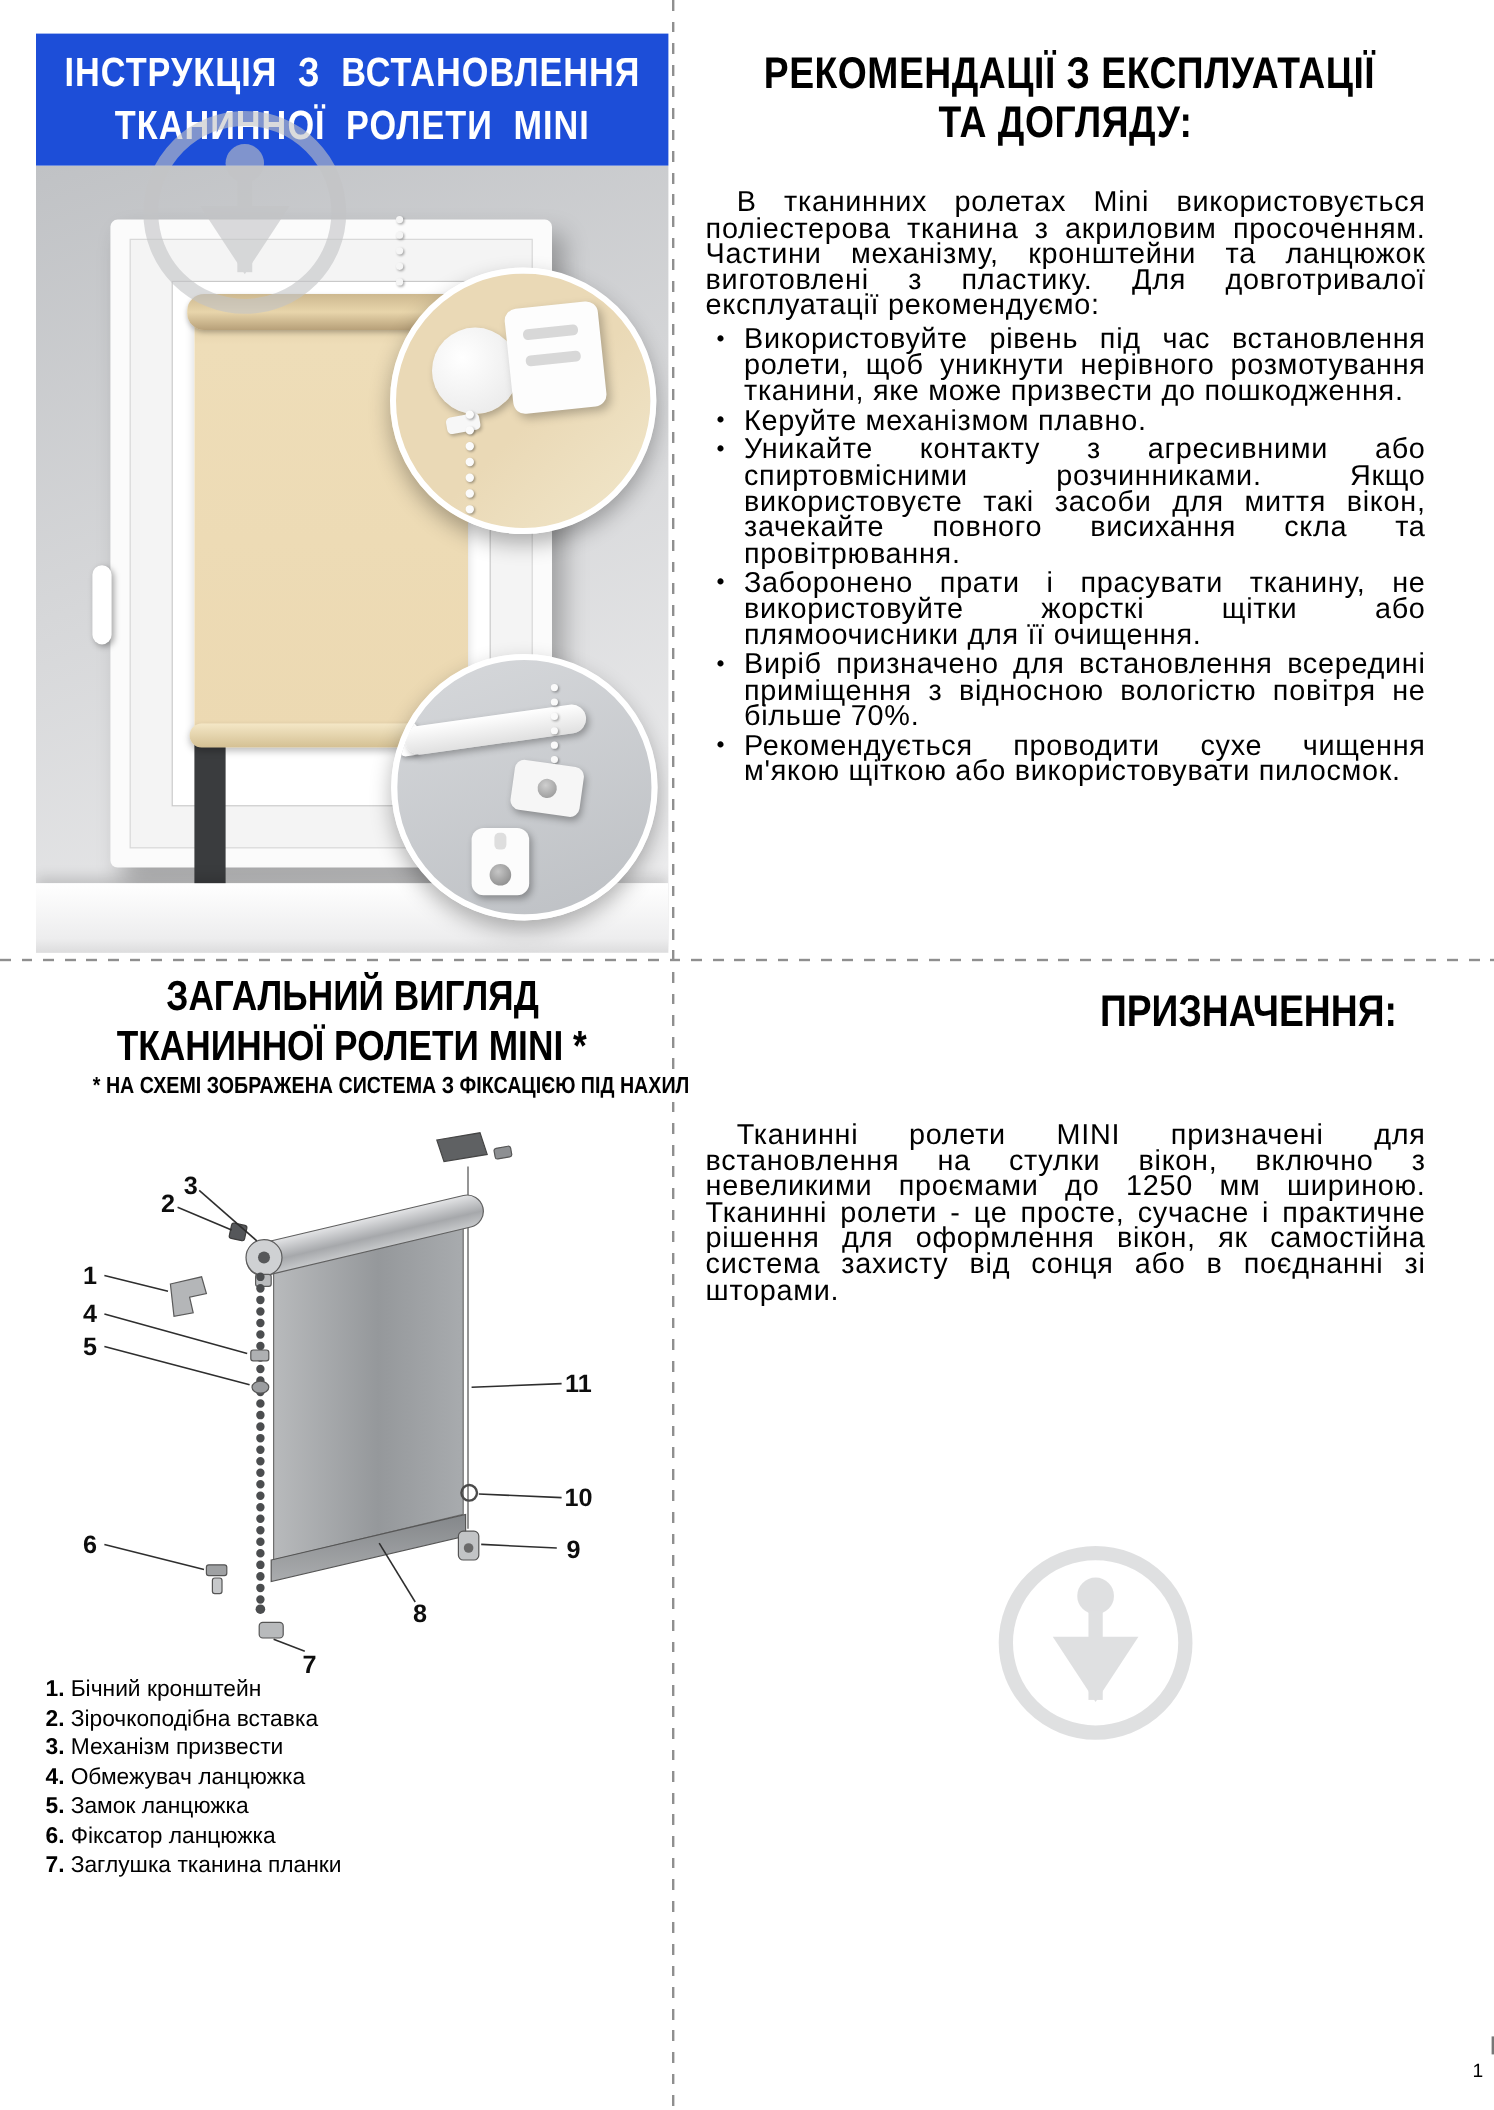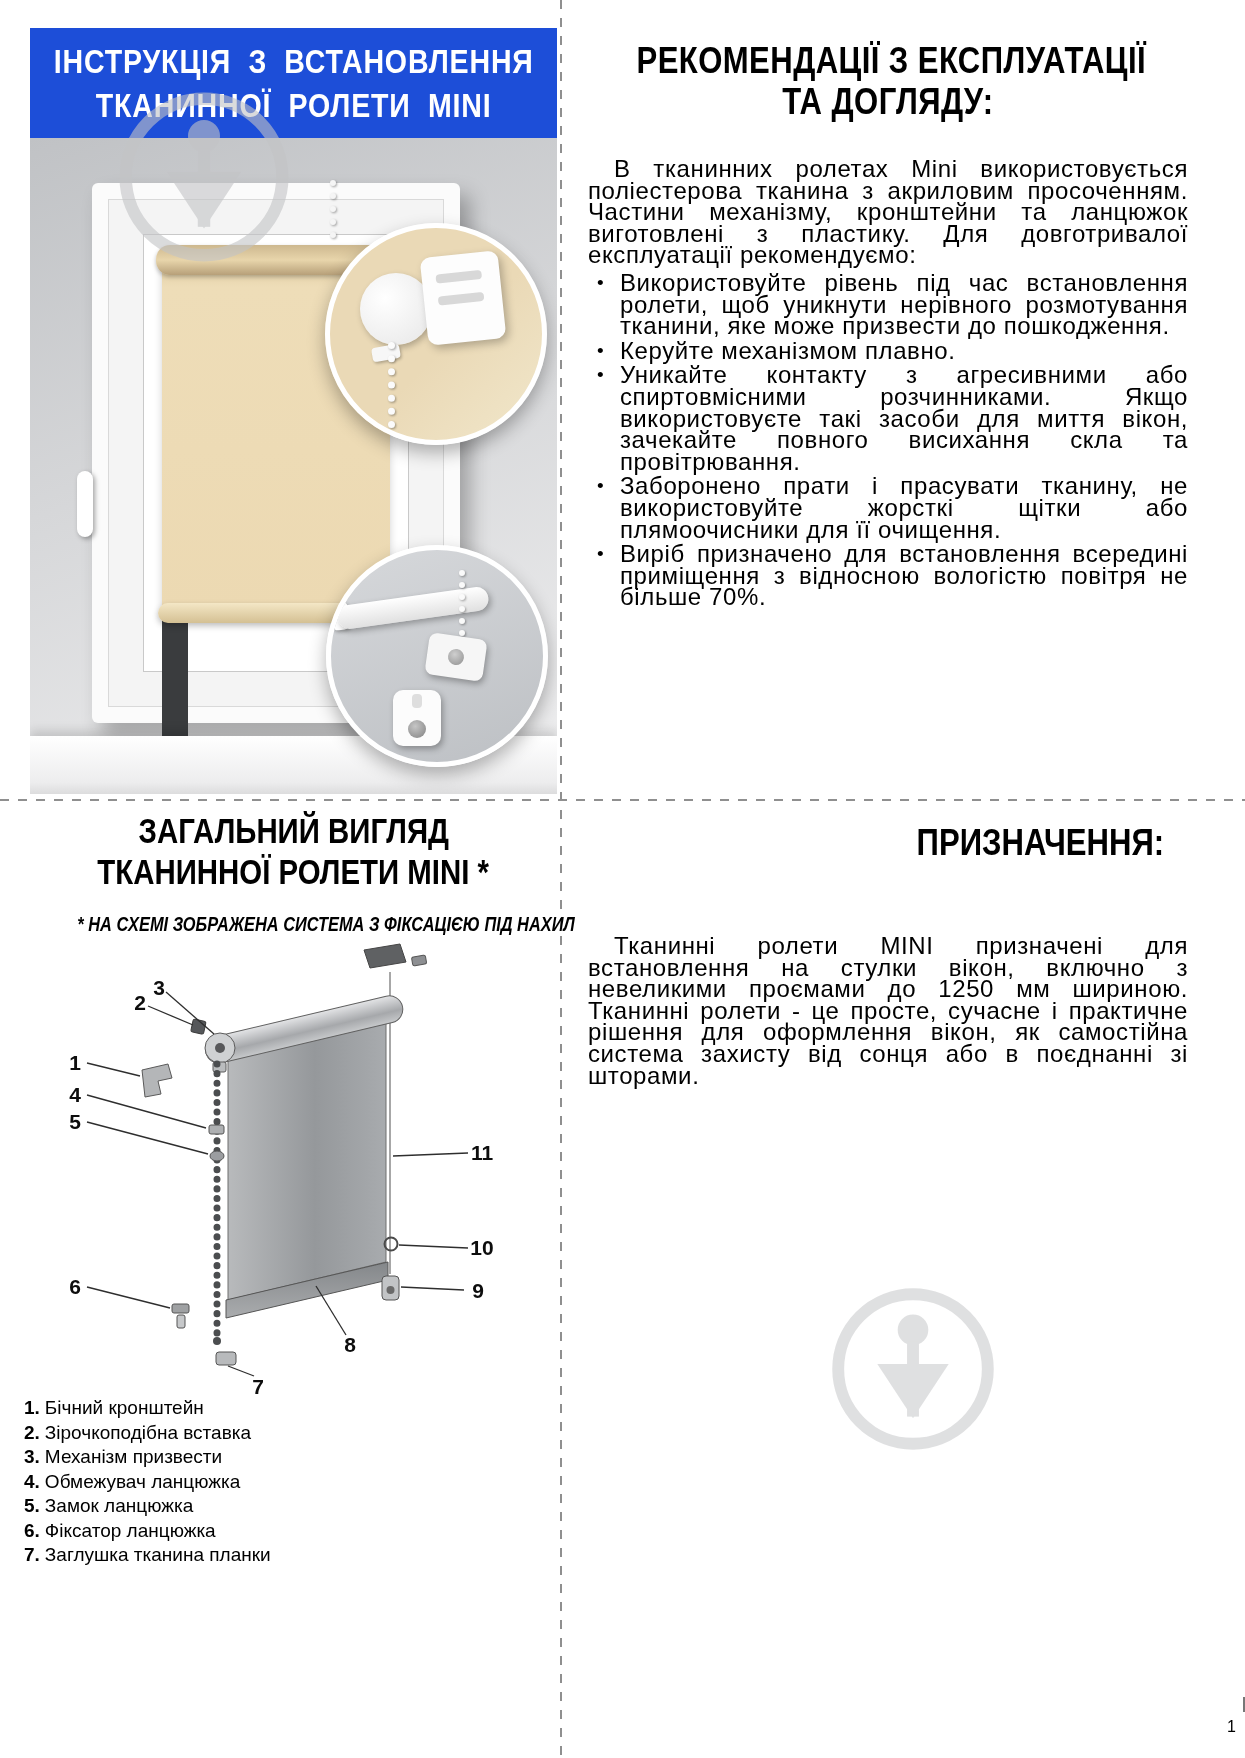--- a/index.html
+++ b/index.html
@@ -92,28 +92,28 @@
   ul.bullets li::before{content:"\2022";position:absolute;left:9px;top:0;font-size:19px;}
 
   .purpose{position:absolute;left:588px;top:822px;width:600px;}
   .purpose-head{text-align:right;}
   .purpose-head .cond{font-size:37px;line-height:41px;}
   .purpose p{margin:72px 0 0 0;text-indent:26px;}
 
   
   .overview-head{position:absolute;left:30px;top:810px;width:527px;text-align:center;}
   .overview-head .cond{font-size:35px;line-height:41px;}
-  .overview-sub{margin-top:21px;font-style:italic;}
+  .overview-sub{margin-top:2px;}
   .overview-sub .cond{font-size:19.5px;line-height:22px;}
 
   .diagram{position:absolute;left:30px;top:938px;width:530px;height:465px;}
   .cnum{font-family:"Liberation Sans",sans-serif;font-weight:bold;font-size:21px;fill:#0d0d0d;}
   .leader{stroke:#2e2e2e;stroke-width:1.3;fill:none;}
 
-  .legend{position:absolute;left:24px;top:1396px;width:520px;display:flex;align-items:flex-end;}
+  .legend{position:absolute;left:38px;top:1396px;width:520px;display:flex;align-items:flex-end;}
   .legend-col1{width:300px;}
   .legend-col2{width:212px;}
   .li{font-size:19px;line-height:23.5px;margin-bottom:1px;}
   .ln{font-weight:bold;margin-right:5px;}
 
   .pageno{position:absolute;right:9px;bottom:22px;font-size:16px;color:#000;}
   .edge-tick{position:absolute;right:0;bottom:46px;width:2px;height:15px;background:#777;}
 </style>
 </head>
 <body>
@@ -190,20 +190,21 @@
       <span class="cond">РЕКОМЕНДАЦІЇ З ЕКСПЛУАТАЦІЇ</span><br>
       <span class="cond">ТА ДОГЛЯДУ:</span>
     </div>
     <p class="bodytext intro">В тканинних ролетах Mini використовується поліестерова тканина з акриловим просоченням. Частини механізму, кронштейни та ланцюжок виготовлені з пластику. Для довготривалої експлуатації рекомендуємо:</p>
     <ul class="bullets bodytext">
       <li><span>Використовуйте рівень під час встановлення ролети, щоб уникнути нерівного розмотування тканини, яке може призвести до пошкодження.</span></li>
       <li><span>Керуйте механізмом плавно.</span></li>
       <li><span>Уникайте контакту з агресивними або спиртовмісними розчинниками. Якщо використовуєте такі засоби для миття вікон, зачекайте повного висихання скла та провітрювання.</span></li>
       <li><span>Заборонено прати і прасувати тканину, не використовуйте жорсткі щітки або плямоочисники для її очищення.</span></li>
       <li><span>Виріб призначено для встановлення всередині приміщення з відносною вологістю повітря не більше 70%.</span></li>
+      <li><span>Рекомендується проводити сухе чищення м'якою щіткою або використовувати пилосмок.</span></li>
     </ul>
   </div>
 
   <div class="overview-head">
     <span class="cond">ЗАГАЛЬНИЙ ВИГЛЯД</span><br>
     <span class="cond">ТКАНИННОЇ РОЛЕТИ MINI *</span>
     <div class="overview-sub">
       <span class="cond">* НА СХЕМІ ЗОБРАЖЕНА СИСТЕМА З ФІКСАЦІЄЮ ПІД НАХИЛ</span>
     </div>
   </div>

